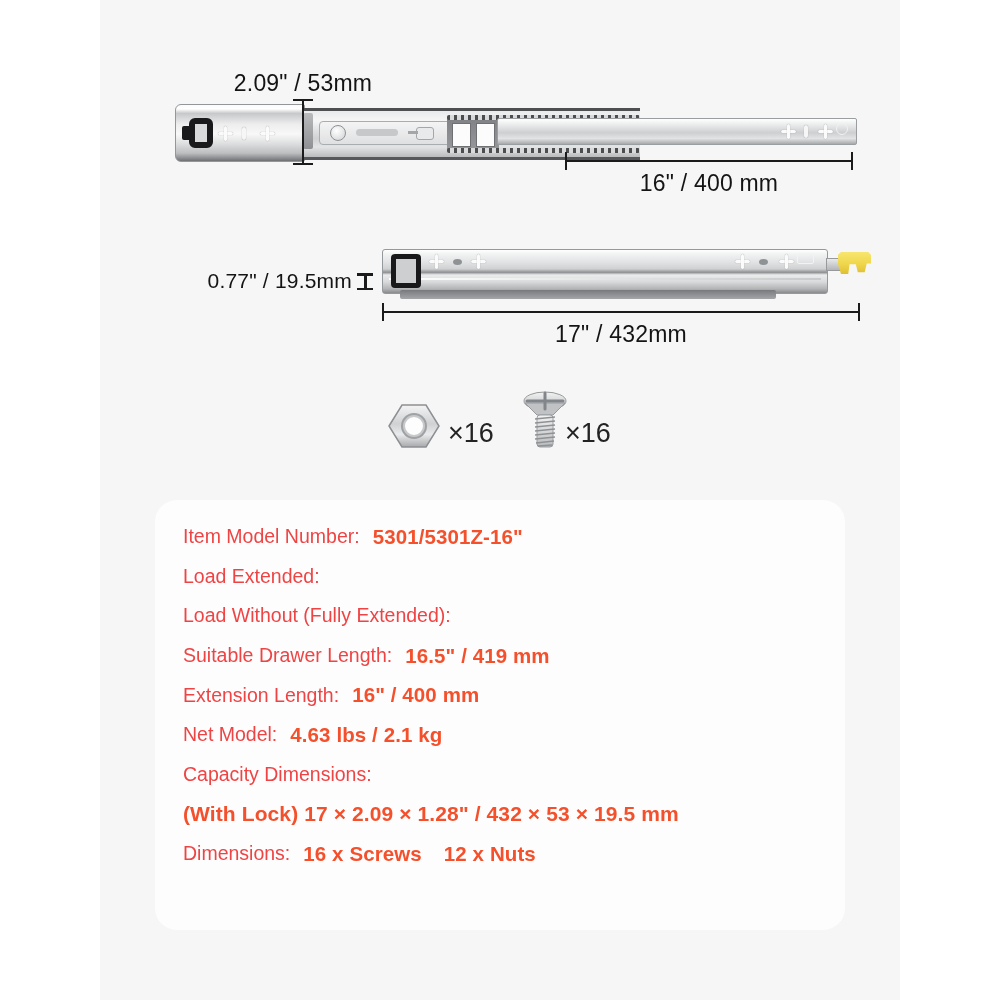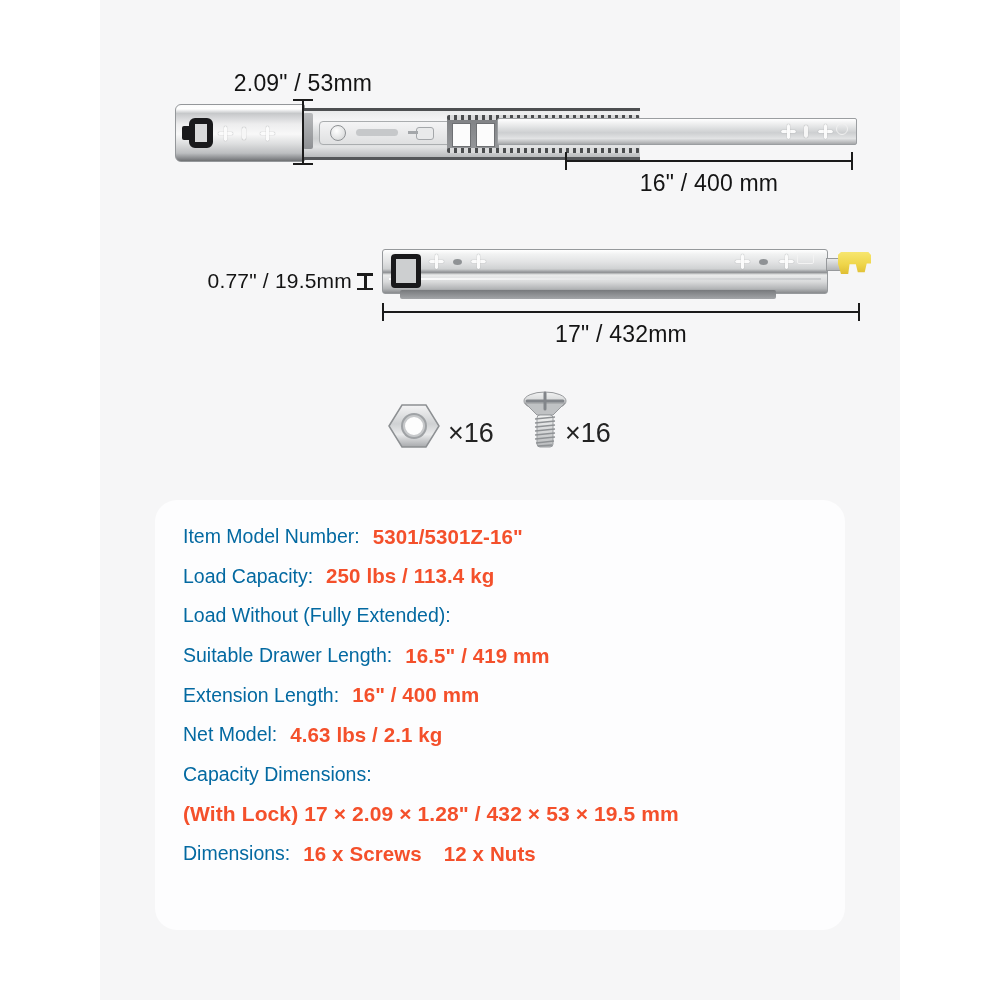--- a/index.html
+++ b/index.html
@@ -64,21 +64,21 @@
     clip-path:polygon(0 12%,9% 0,92% 0,100% 14%,100% 52%,87% 52%,81% 92%,60% 92%,54% 56%,35% 56%,31% 100%,9% 100%,0 55%);}
   .rrect{position:absolute;width:15px;height:9px;border:1.5px solid #f3f3f3;border-radius:2px;}
 
   
   .hw-count{position:absolute;font-size:27px;font-weight:500;color:#232323;}
 
   
   .card{position:absolute;left:155px;top:500px;width:690px;height:430px;background:#fdfdfe;border-radius:22px;}
   .rows{position:absolute;left:28px;top:17px;right:20px;}
   .row{height:39.6px;display:flex;align-items:center;white-space:nowrap;}
-  .lbl{font-size:19.5px;color:#0369a1;}
+  .lbl{font-size:19.5px;color:#ef4444;}
   .val{font-size:20.5px;font-weight:700;color:#f4502b;margin-left:13px;letter-spacing:.1px;}
   .val.nolbl{margin-left:0;font-size:21px;}
   .val.second{margin-left:22px;}
 </style>
 </head>
 <body>
 
 <div class="canvas">
   <div class="panel"></div>
 
@@ -184,22 +184,21 @@
   </svg>
   <div class="hw-count" style="left:565px;top:418px;">×16</div>
 
   <div class="card">
     <div class="rows">
       <div class="row">
         <span class="lbl">Item Model Number:</span>
         <span class="val">5301/5301Z-16"</span>
       </div>
       <div class="row">
-        <span class="lbl">Load Capacity:</span>
-        <span class="val">250 lbs / 113.4 kg</span>
+        <span class="lbl">Load Extended:</span>
       </div>
       <div class="row">
         <span class="lbl">Load Without (Fully Extended):</span>
       </div>
       <div class="row">
         <span class="lbl">Suitable Drawer Length:</span>
         <span class="val">16.5" / 419 mm</span>
       </div>
       <div class="row">
         <span class="lbl">Extension Length:</span>

